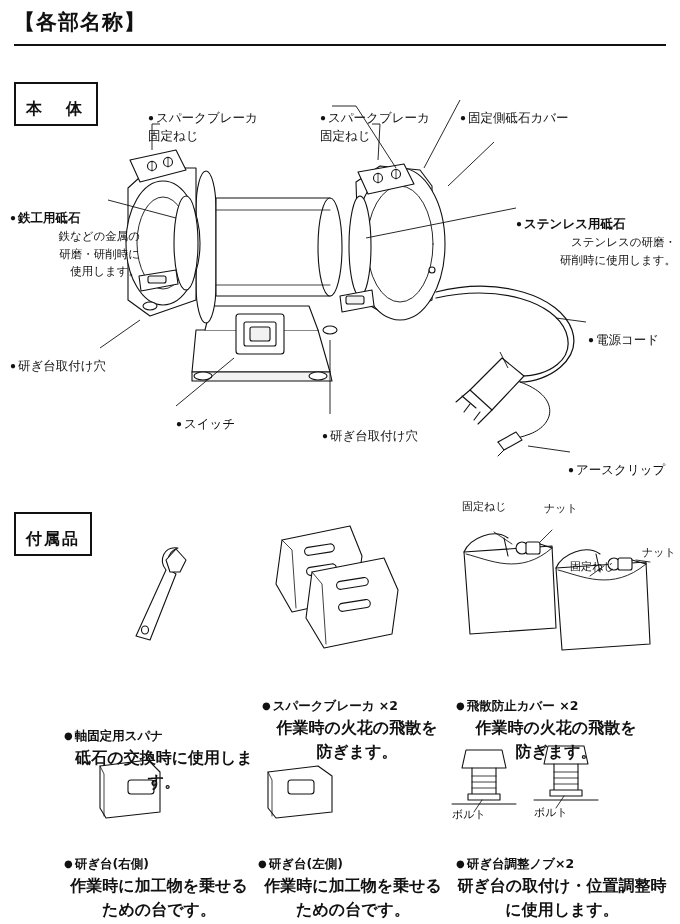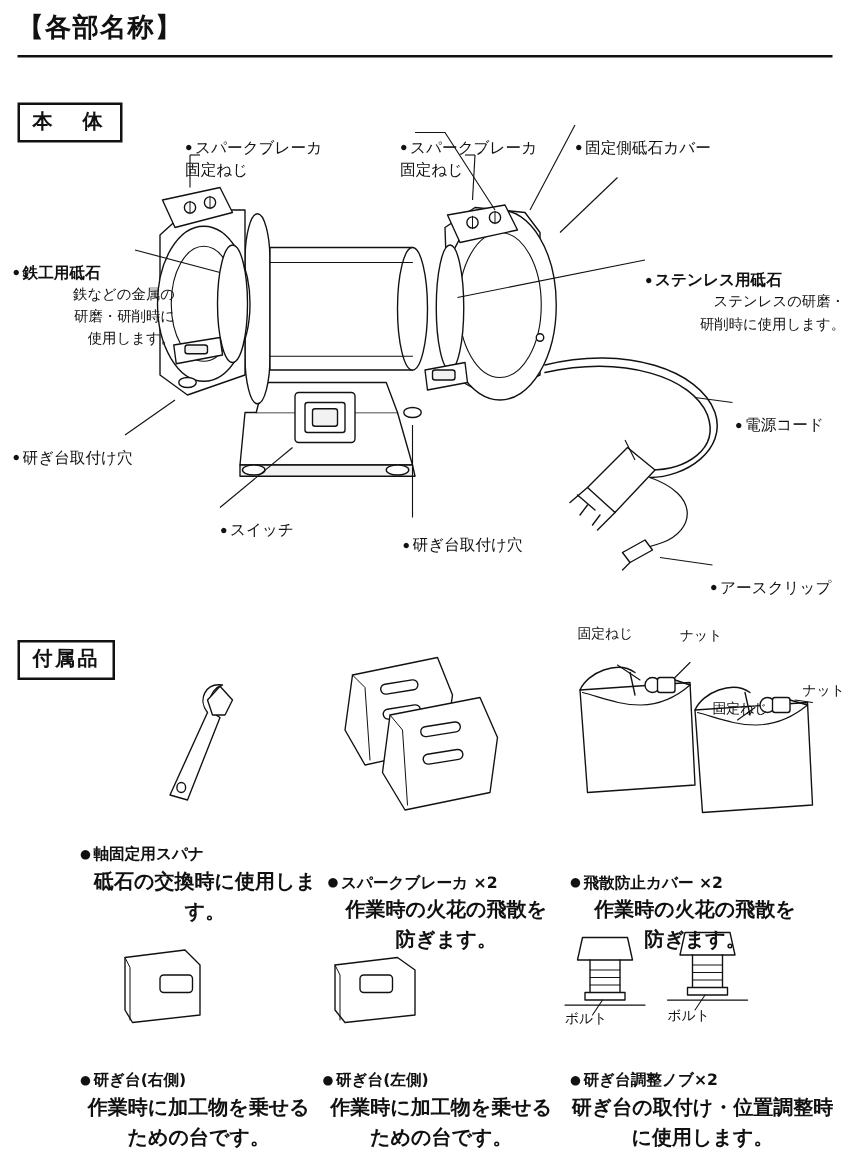--- a/index.html
+++ b/index.html
@@ -19,21 +19,21 @@
     font-size:21px;font-weight:bold;letter-spacing:1px;
   }
   .title-rule{
     position:absolute;left:14px;top:44px;width:652px;height:2px;background:#111;
   }
 
   
   .sec-label{
     position:absolute;
     border:2px solid #111;
-    padding:3px 10px 4px 10px;
+    padding:15px 10px 4px 10px;
     font-size:16px;font-weight:bold;letter-spacing:4px;
     background:#fff;
   }
   #sec-body{left:14px;top:82px;}
   #sec-acc{left:14px;top:512px;letter-spacing:2px;}
 
   
   .callout{
     position:absolute;
     font-size:12.5px;
@@ -282,21 +282,21 @@
     <span class="bullet">アースクリップ</span>
   </div>
 
   <div class="lbl-sm" style="left:462px;top:500px;">固定ねじ</div>
   <div class="lbl-sm" style="left:544px;top:502px;">ナット</div>
   <div class="lbl-sm" style="left:570px;top:560px;">固定ねじ</div>
   <div class="lbl-sm" style="left:642px;top:546px;">ナット</div>
   <div class="lbl-sm" style="left:452px;top:808px;">ボルト</div>
   <div class="lbl-sm" style="left:534px;top:806px;">ボルト</div>
 
-  <div class="acc-cap" style="left:64px;top:655px;width:200px;">
+  <div class="acc-cap" style="left:64px;top:708px;width:200px;">
     <span class="bullet hd">軸固定用スパナ</span>
     <span class="bd">砥石の交換時に使用します。</span>
   </div>
 
   <div class="acc-cap" style="left:262px;top:678px;width:190px;">
     <span class="bullet hd">スパークブレーカ ×2</span>
     <span class="bd">作業時の火花の飛散を
 防ぎます。</span>
   </div>
 

